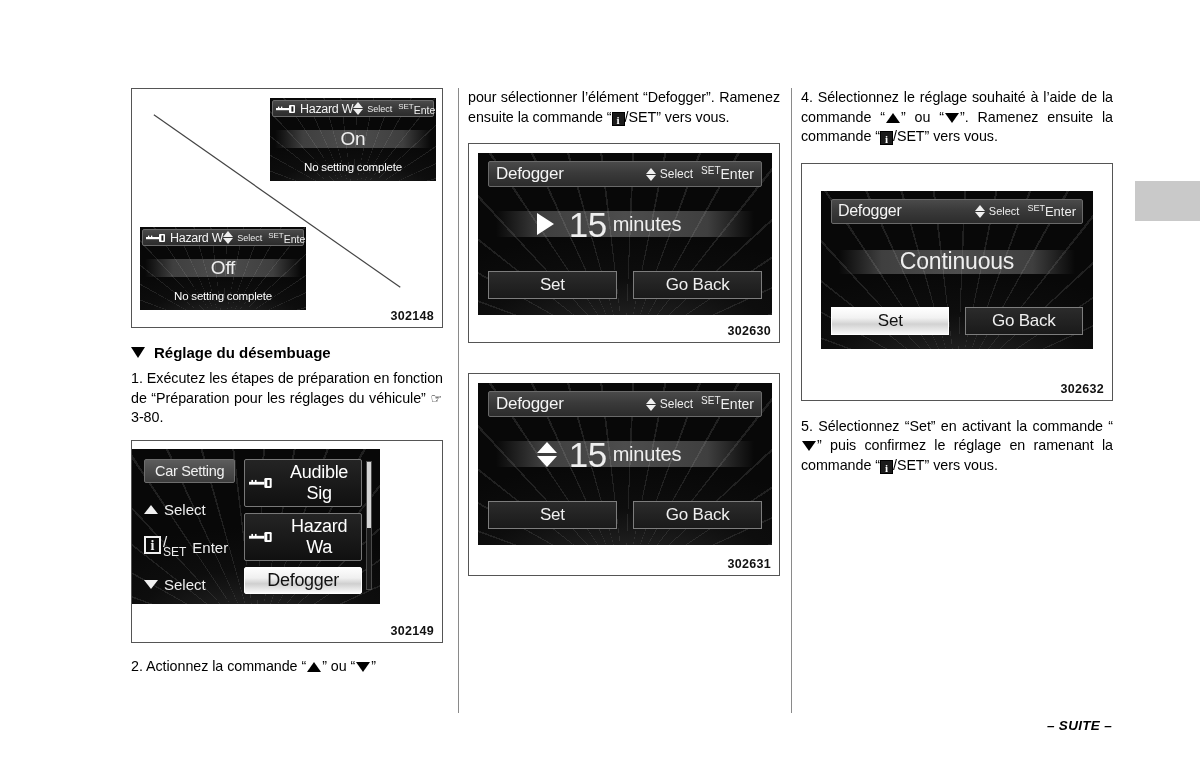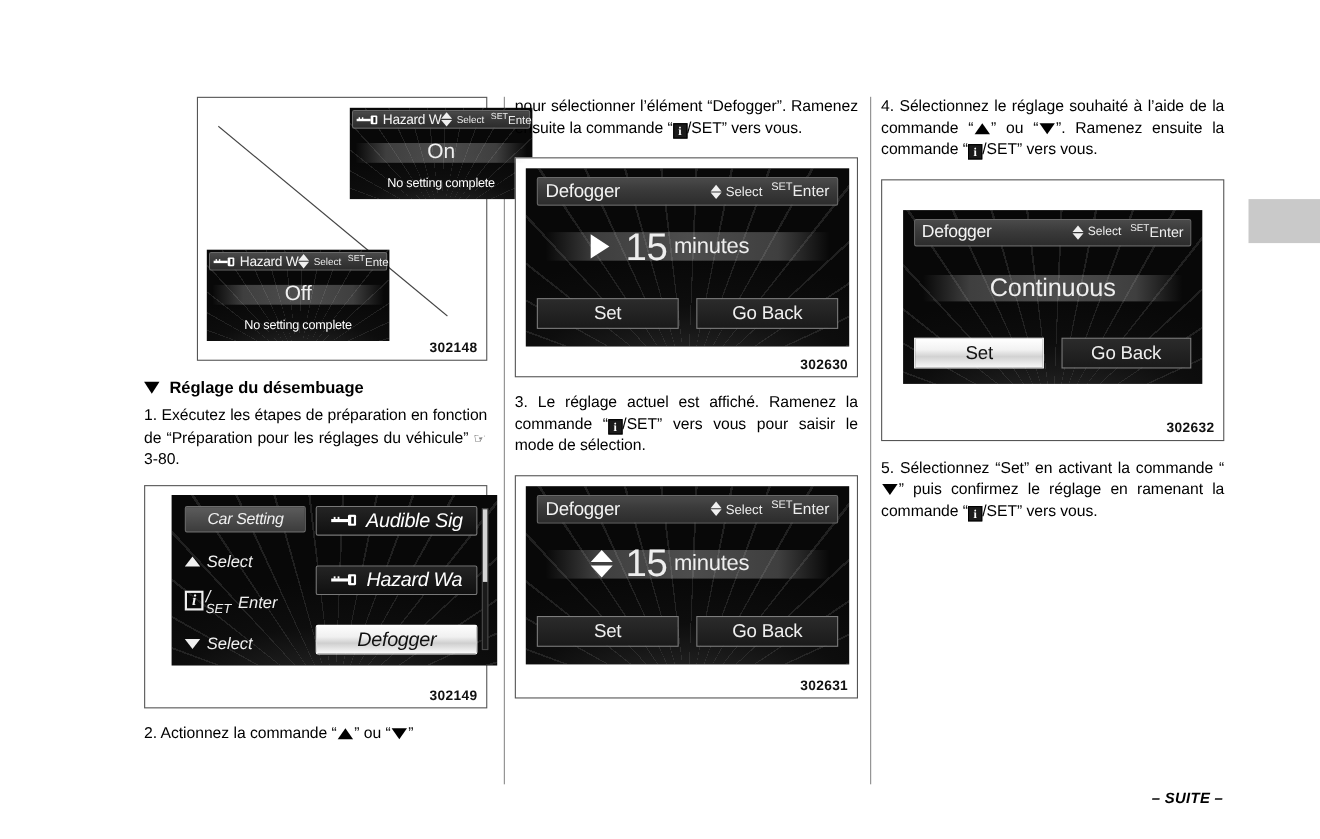--- a/index.html
+++ b/index.html
@@ -433,21 +433,21 @@
 <div class="page">
 
 
   <div class="side-tab"></div>
 
   <div class="col-divider d1"></div>
   <div class="col-divider d2"></div>
 
   <div class="col c1">
 
-    <div class="figure" style="height:240px;margin-left:48px;">
+    <div class="figure" style="height:240px;">
       <svg class="diag-line" viewBox="0 0 312 240" preserveAspectRatio="none">
         <line x1="22" y1="26" x2="270" y2="200" stroke="#444" stroke-width="1.2"></line>
       </svg>
 
       <div class="lcd" style="position:absolute; left:138px; top:9px; width:166px; height:83px;">
         <div class="lcd-titlebar" style="height:17px; padding:0 4px 0 3px; margin:2px 2px 0 2px;">
           <span class="key-icon">
             <svg width="22" height="10" viewBox="0 0 22 10">
               <rect x="0" y="4" width="13" height="2.2" fill="#fff"></rect>
               <rect x="2" y="2.6" width="1.3" height="1.6" fill="#fff"></rect>
@@ -515,21 +515,21 @@
       <span>Réglage du désembuage</span>
     </div>
 
     <div class="spacer-8"></div>
 
     <p class="para"><span>1.  Exécutez les étapes de préparation en fonction de “Préparation pour les réglages du véhicule” </span><span class="g-hand">☞</span><span>3-80.</span></p>
 
     <div class="spacer-12"></div>
 
     <div class="figure" style="height:203px;">
-      <div class="lcd" style="position:absolute; left:24px; top:8px; width:296px; height:155px; padding:10px 8px 10px 12px;font-style:italic;">
+      <div class="lcd" style="position:absolute; left:0; top:8px; width:248px; height:155px; padding:10px 8px 10px 12px;">
         <div class="menu-wrap">
           <div class="menu-left">
             <div class="m-chip">Car Setting</div>
             <div class="m-row">
               <span class="m-tri-up"></span>
               <span>Select</span>
             </div>
             <div class="m-row">
               <span class="m-enter-group">
                 <span class="m-info-box">i</span>
@@ -620,21 +620,20 @@
         <div class="btn-row" style="margin-top:18px;">
           <div class="lcd-btn" style="padding:3px 0;">Set</div>
           <div class="lcd-btn" style="padding:3px 0;">Go Back</div>
         </div>
       </div>
       <div class="fig-caption">302630</div>
     </div>
 
     <div class="spacer-14"></div>
 
-    <p class="para"><span>3.  Le réglage actuel est affiché. Ramenez la commande “</span><span class="g-info">i</span><span>/SET” vers vous pour saisir le mode de sélection.</span></p>
 
     <div class="spacer-16"></div>
 
     <div class="figure" style="height:203px;">
       <div class="lcd" style="position:absolute; left:9px; top:9px; width:294px; height:162px; padding:8px 10px;">
         <div class="lcd-titlebar" style="height:26px; padding:0 7px;">
           <span class="lcd-title-text">Defogger</span>
           <span class="lcd-hint">
             <span class="updown">
                 <i class="u"></i>

